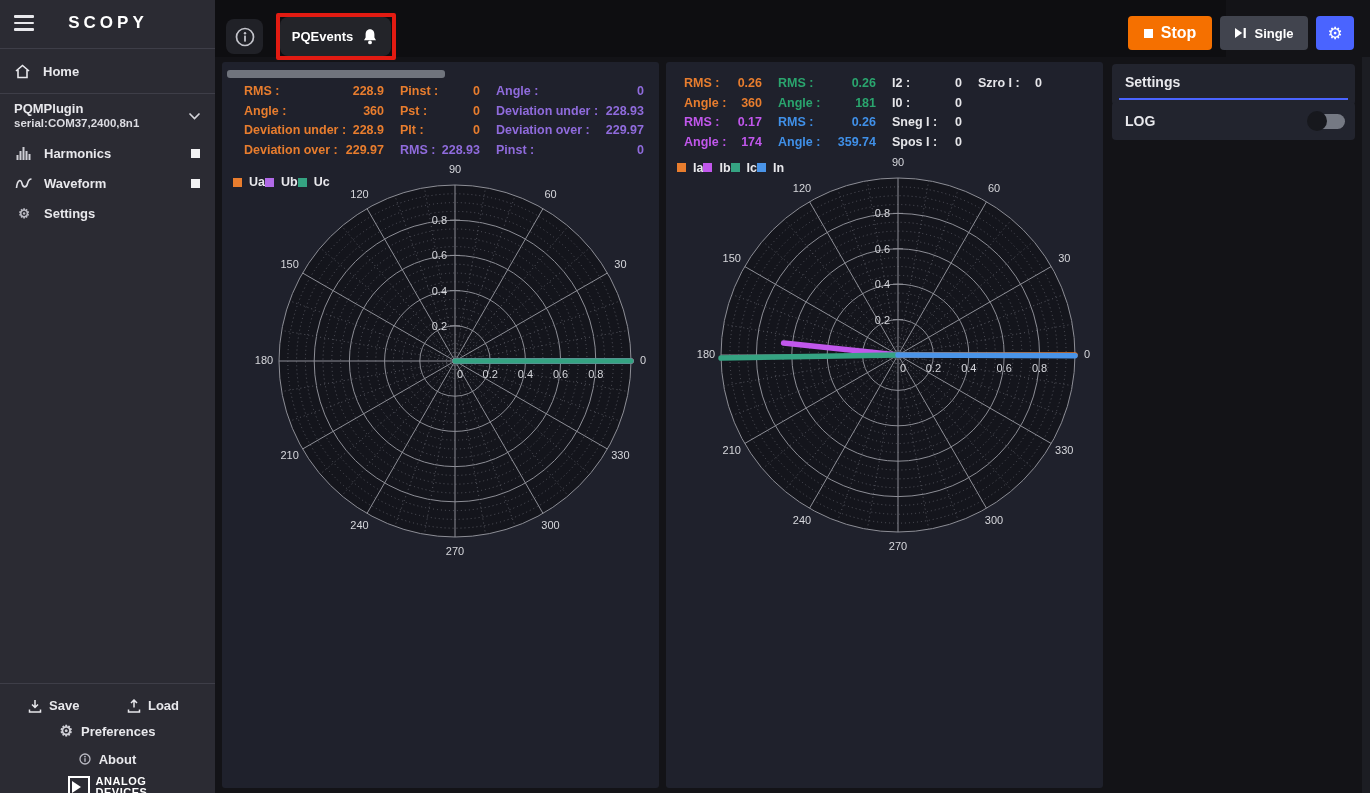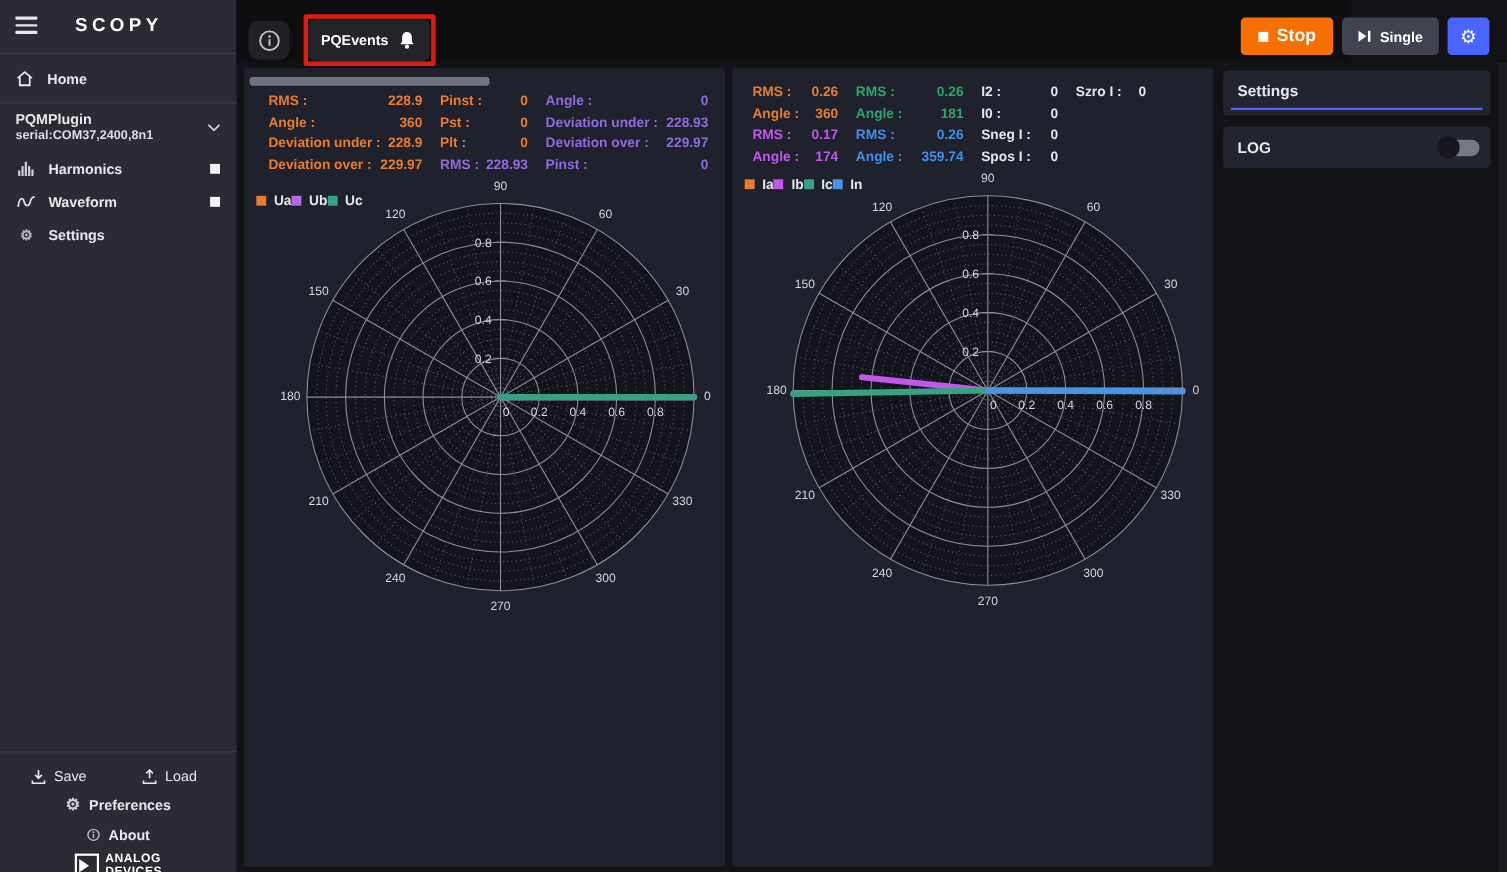--- a/index.html
+++ b/index.html
@@ -20,21 +20,21 @@
   .puri { font-size:11.5px; font-weight:bold; color:#dcdce2; margin-top:1px; }
   .plugin-head svg { position:absolute; right:14px; top:18px; }
   .sb-item { position:relative; display:flex; align-items:center; gap:10px; padding-left:14px; height:30px; font-size:13px; font-weight:bold; cursor:pointer; }
   .sb-item.active { background:#3c3c46; }
   .sb-item .icon-slot { width:20px; display:flex; justify-content:center; align-items:center; }
   .run-play { position:absolute; right:14px; width:0; height:0; border-left:9px solid #2fc84a; border-top:5.5px solid transparent; border-bottom:5.5px solid transparent; }
   .run-stop { position:absolute; right:15px; width:9px; height:9px; background:#f2f2f4; }
   .gear-glyph { font-size:13px; color:#b9b9c2; }
   .sb-bottom { position:absolute; left:0; top:683px; width:215px; }
   .saveload { display:flex; align-items:center; justify-content:space-between; padding:0 36px 0 28px; height:32px; }
-  .sb-btn { display:inline-flex; align-items:flex-end; gap:7px; font-size:13px; font-weight:normal; color:#e8e8ec; background:none; border:none; cursor:pointer; font-family:inherit;margin-top:11px; }
+  .sb-btn { display:inline-flex; align-items:flex-end; gap:7px; font-size:13px; font-weight:bold; color:#e8e8ec; background:none; border:none; cursor:pointer; font-family:inherit;margin-top:11px; }
   .centered-row { display:flex; justify-content:center; align-items:center; gap:8px; height:30px; font-size:13px; font-weight:bold; cursor:pointer; }
   .adi { display:flex; justify-content:center; align-items:flex-start; gap:6px; margin-top:4px; }
   .adi-mark { position:relative; width:22px; height:22px; border:2.5px solid #fff; background:#2b2b33; }
   .adi-mark::before { content:""; position:absolute; left:2px; top:2.5px; width:0; height:0; border-top:6px solid transparent; border-bottom:6px solid transparent; border-left:9px solid #fff; }
   .adi-text { font-size:11px; font-weight:bold; line-height:11px; color:#fff; letter-spacing:0.5px; }
 
   
   .topbar { position:absolute; left:215px; top:0; width:1011px; height:57px; background:#0e0e11; }
   .info-btn { position:absolute; left:11px; top:19px; width:37px; height:35px; background:#202127; border:none; border-radius:8px; display:flex; align-items:center; justify-content:center; cursor:pointer; }
   .pqevents { position:absolute; left:65px; top:17px; width:111px; height:39px; background:#232429; border:none; border-radius:8px; display:flex; align-items:center; justify-content:center; gap:8px; color:#fff; font-size:13px; font-weight:bold; font-family:inherit; cursor:pointer; }
@@ -58,21 +58,21 @@
   .legend-item { display:flex; align-items:center; gap:7px; font-size:12.5px; font-weight:bold; color:#e8e8ec; cursor:pointer; }
   #legend-v .legend-item { height:20px; } #legend-i .legend-item { height:23px; }
   .swatch { width:9px; height:9px; }
   .plot { position:absolute; left:0; top:0; width:437px; height:726px; }
 
   
   .card { position:absolute; left:1112px; width:243px; background:#22242e; border-radius:4px; color:#e8e8ec; }
   .settings-card { top:64px; height:41px; }
   .card-title { padding:10px 0 0 13px; font-size:14px; font-weight:bold; }
   .blue-underline { position:absolute; left:7px; right:7px; bottom:5px; height:2px; background:#4a64ff; }
-  .log-card { top:115px; height:38px; display:flex; align-items:center; justify-content:space-between; padding:0 10px 0 13px; font-size:14px; font-weight:bold; }
+  .log-card { top:102px; height:38px; display:flex; align-items:center; justify-content:space-between; padding:0 10px 0 13px; font-size:14px; font-weight:bold; }
   .toggle { position:relative; width:36px; height:15px; background:#757983; border-radius:8px; cursor:pointer; }
   .knob { position:absolute; left:-2px; top:-2.5px; width:20px; height:20px; border-radius:50%; background:#17181d; }
   .edge-strip { position:absolute; left:1362px; top:57px; width:8px; height:736px; background:#1c1d23; }
 
   svg text { font-family:"Liberation Sans", sans-serif; }
 </style>
 </head>
 <body>
 
 <div id="app">

